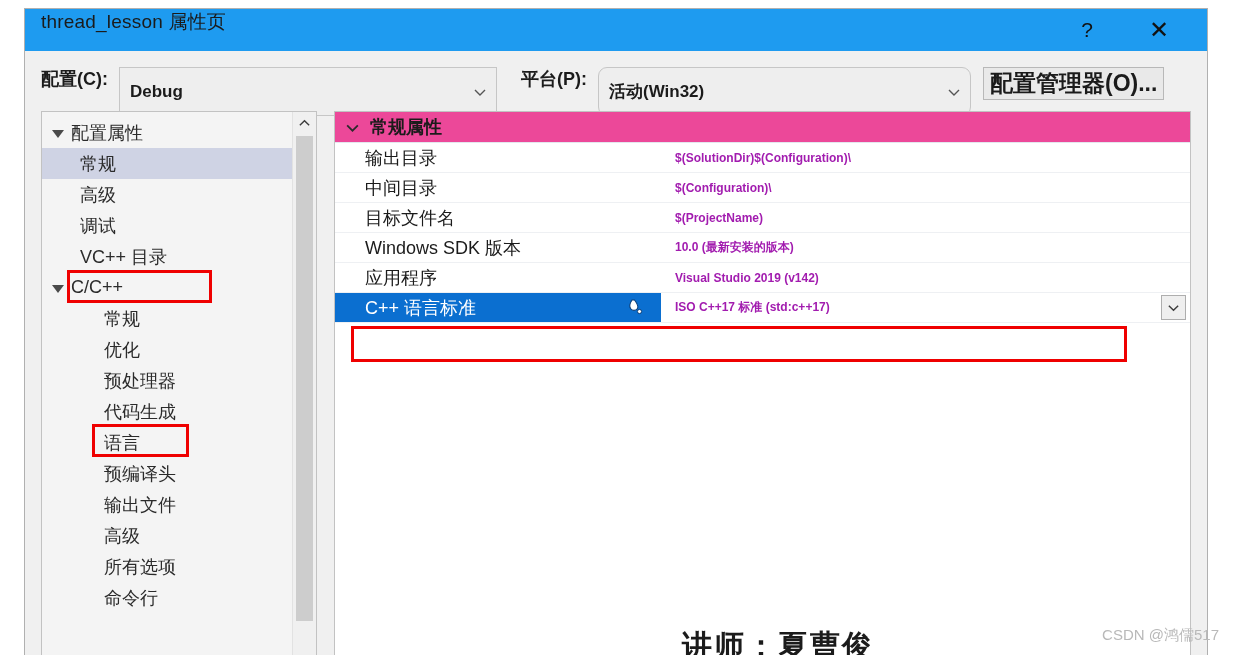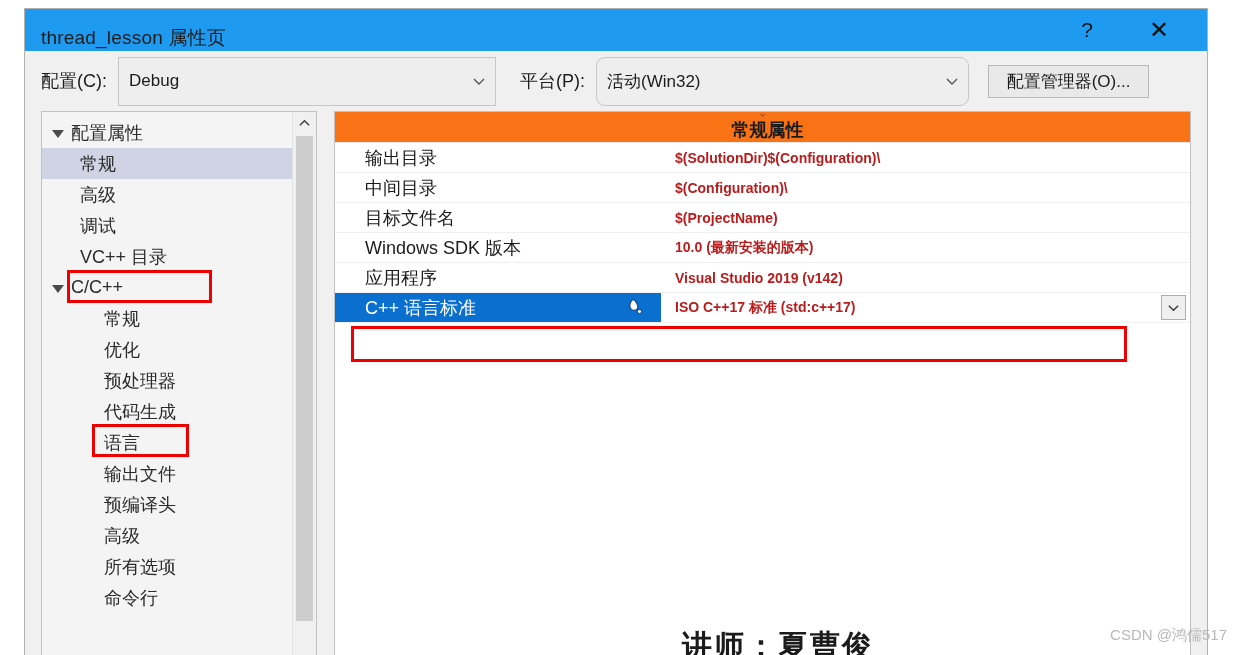--- a/index.html
+++ b/index.html
@@ -25,21 +25,21 @@
     background: #f0f0f0;
     border: 1px solid #b0b0b0;
     box-sizing: border-box;
   }
 
   
   #titlebar {
     height: 42px;
     background: #1e9bf0;
     display: flex;
-    align-items: flex-end;
+    align-items: flex-start;
     position: relative;
   }
   #title-text {
     margin-left: 16px;
     font-size: 19px;
     color: #1b1b1b;
     letter-spacing: .2px;
     white-space: nowrap;
   }
   .titlebar-btn {
@@ -61,24 +61,25 @@
   #dlg-body {
     background: #f0f0f0;
     padding: 0;
     height: 608px;
     position: relative;
   }
 
   
   #config-row {
     display: flex;
-    align-items: center;
+    align-items: flex-start;
     padding: 16px 16px 0 16px;
     height: 44px;
     box-sizing: border-box;
+    font-weight: bold;
   }
   .field-label {
     font-size: 18px;
     color: #1b1b1b;
     white-space: nowrap;
   }
   .combo {
     background: #eeeeee;
     border: 1px solid #c6c6c6;
     height: 49px;
@@ -99,29 +100,29 @@
     right: 9px;
     top: 50%;
     transform: translateY(-50%);
     width: 14px;
     height: 14px;
   }
   #config-combo { width: 378px; margin-left: 11px; }
   #platform-combo { width: 373px; margin-left: 11px; border-radius: 9px; }
   #platform-label { margin-left: 24px; }
   #config-manager-btn {
-    margin-left: 19px;
+    margin-left: 12px;
     height: 33px;
     min-width: 161px;
     background: #e9e9e9;
     border: 1px solid #b8b8b8;
     display: flex;
     align-items: center;
     justify-content: center;
-    font-size: 17px;
+    font-size: 23px;
     color: #1b1b1b;
     box-sizing: border-box;
     white-space: nowrap;
     padding: 0 6px;
   }
 
   
   #panels {
     position: absolute;
     left: 16px;
@@ -213,29 +214,28 @@
     flex: 1;
     margin-left: 17px;
     background: #ffffff;
     border: 1px solid #c2c2c2;
     box-sizing: border-box;
     position: relative;
     overflow: hidden;
   }
   #group-header {
     height: 30px;
-    background: #f97316;
+    background: #ec4899;
     display: flex;
     align-items: center;
     font-size: 18px;
     font-weight: bold;
     color: #1b1b1b;
     padding-left: 10px;
     border-bottom: 1px solid #e3e7ee;
-    flex-direction: column;
   }
   #group-header .chev { width: 15px; height: 15px; margin-right: 10px; }
   .grid-row {
     height: 29px;
     display: flex;
     align-items: center;
     border-bottom: 1px solid #eef0f3;
     position: relative;
   }
   .grid-row .cell-name {
@@ -245,23 +245,23 @@
     color: #1b1b1b;
     padding-left: 30px;
     box-sizing: border-box;
     white-space: nowrap;
     position: relative;
     height: 100%;
     display: flex;
     align-items: center;
   }
   .grid-row .cell-value {
-    font-size: 14px;
+    font-size: 12px;
     font-weight: bold;
-    color: #b91c1c;
+    color: #a21caf;
     padding-left: 14px;
     white-space: nowrap;
   }
   .grid-row.selected .cell-name {
     background: #0b6fd0;
     color: #ffffff;
   }
   #cursor-icon {
     position: absolute;
     right: 16px;
@@ -312,21 +312,21 @@
     left: 354px;
     right: 30px;
     bottom: 0;
     height: 44px;
     overflow: hidden;
   }
 
   
   #watermark {
     position: absolute;
-    right: 16px;
+    right: 24px;
     bottom: 10px;
     font-size: 15px;
     color: #b9b9b9;
     white-space: nowrap;
     z-index: 20;
   }
 </style>
 </head>
 <body>
 
@@ -397,24 +397,24 @@
               <span>预处理器</span>
             </div>
             <div class="tree-item lvl2">
               <span>代码生成</span>
             </div>
             <div class="tree-item lvl2">
               <span>语言</span>
               <span class="redbox" id="box-lang"></span>
             </div>
             <div class="tree-item lvl2">
+              <span>预编译头</span>
+            </div>
+            <div class="tree-item lvl2">
               <span>输出文件</span>
-            </div>
-            <div class="tree-item lvl2">
-              <span>预编译头</span>
             </div>
             <div class="tree-item lvl2">
               <span>高级</span>
             </div>
             <div class="tree-item lvl2">
               <span>所有选项</span>
             </div>
             <div class="tree-item lvl2">
               <span>命令行</span>
             </div>

